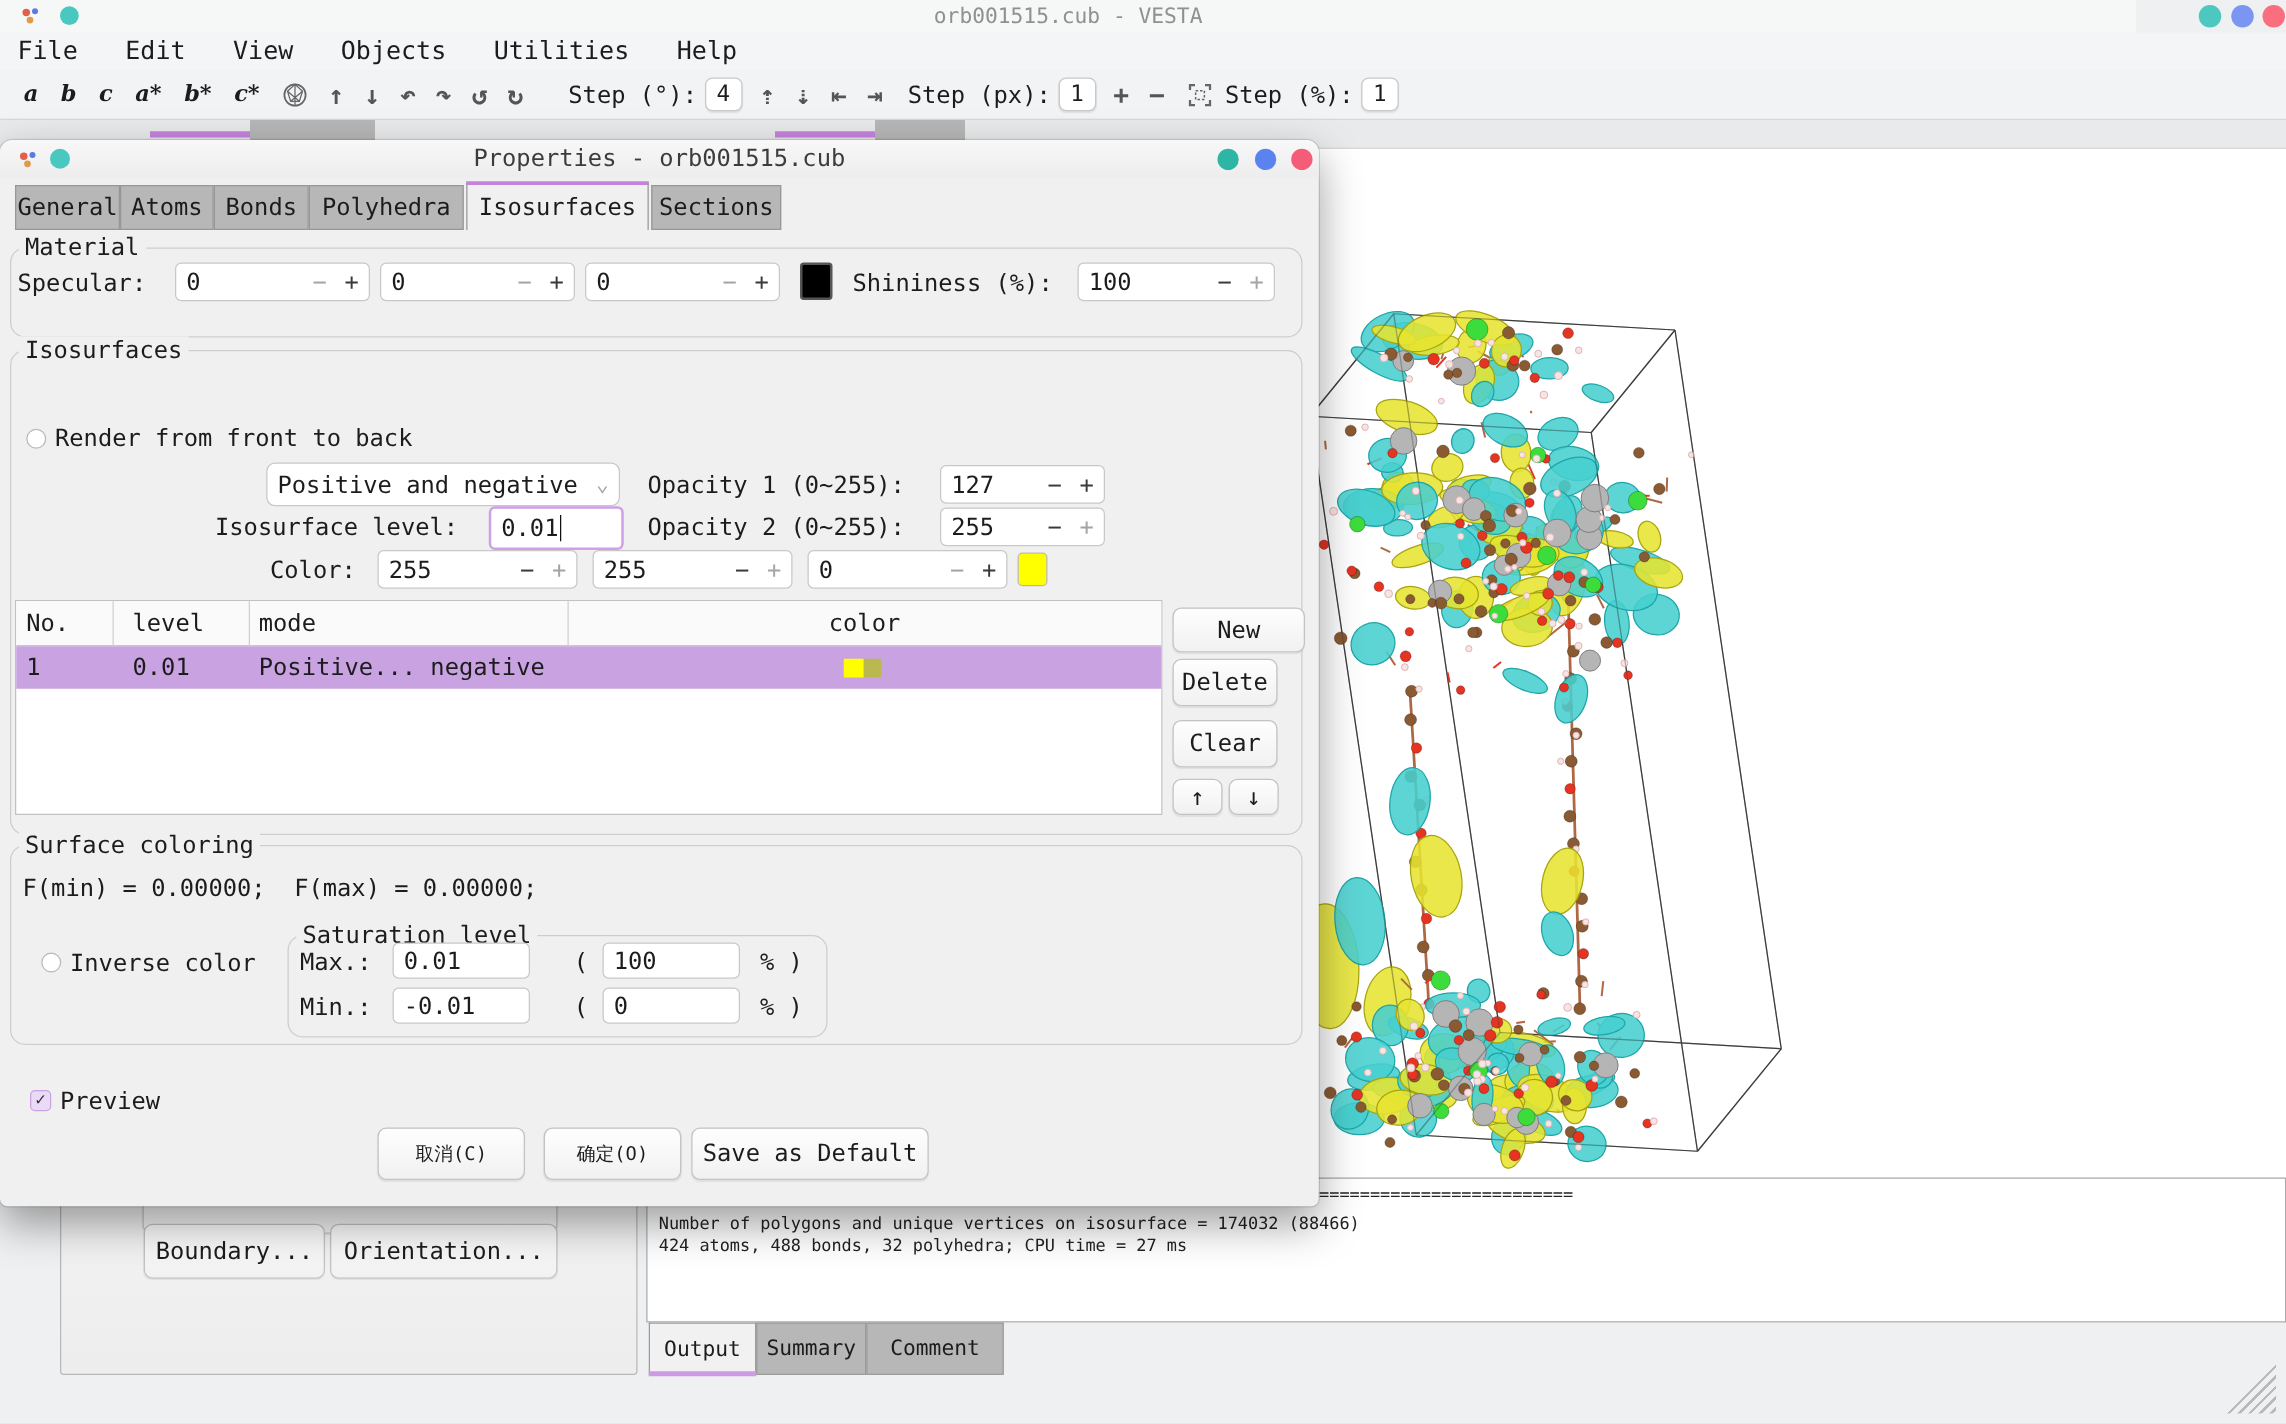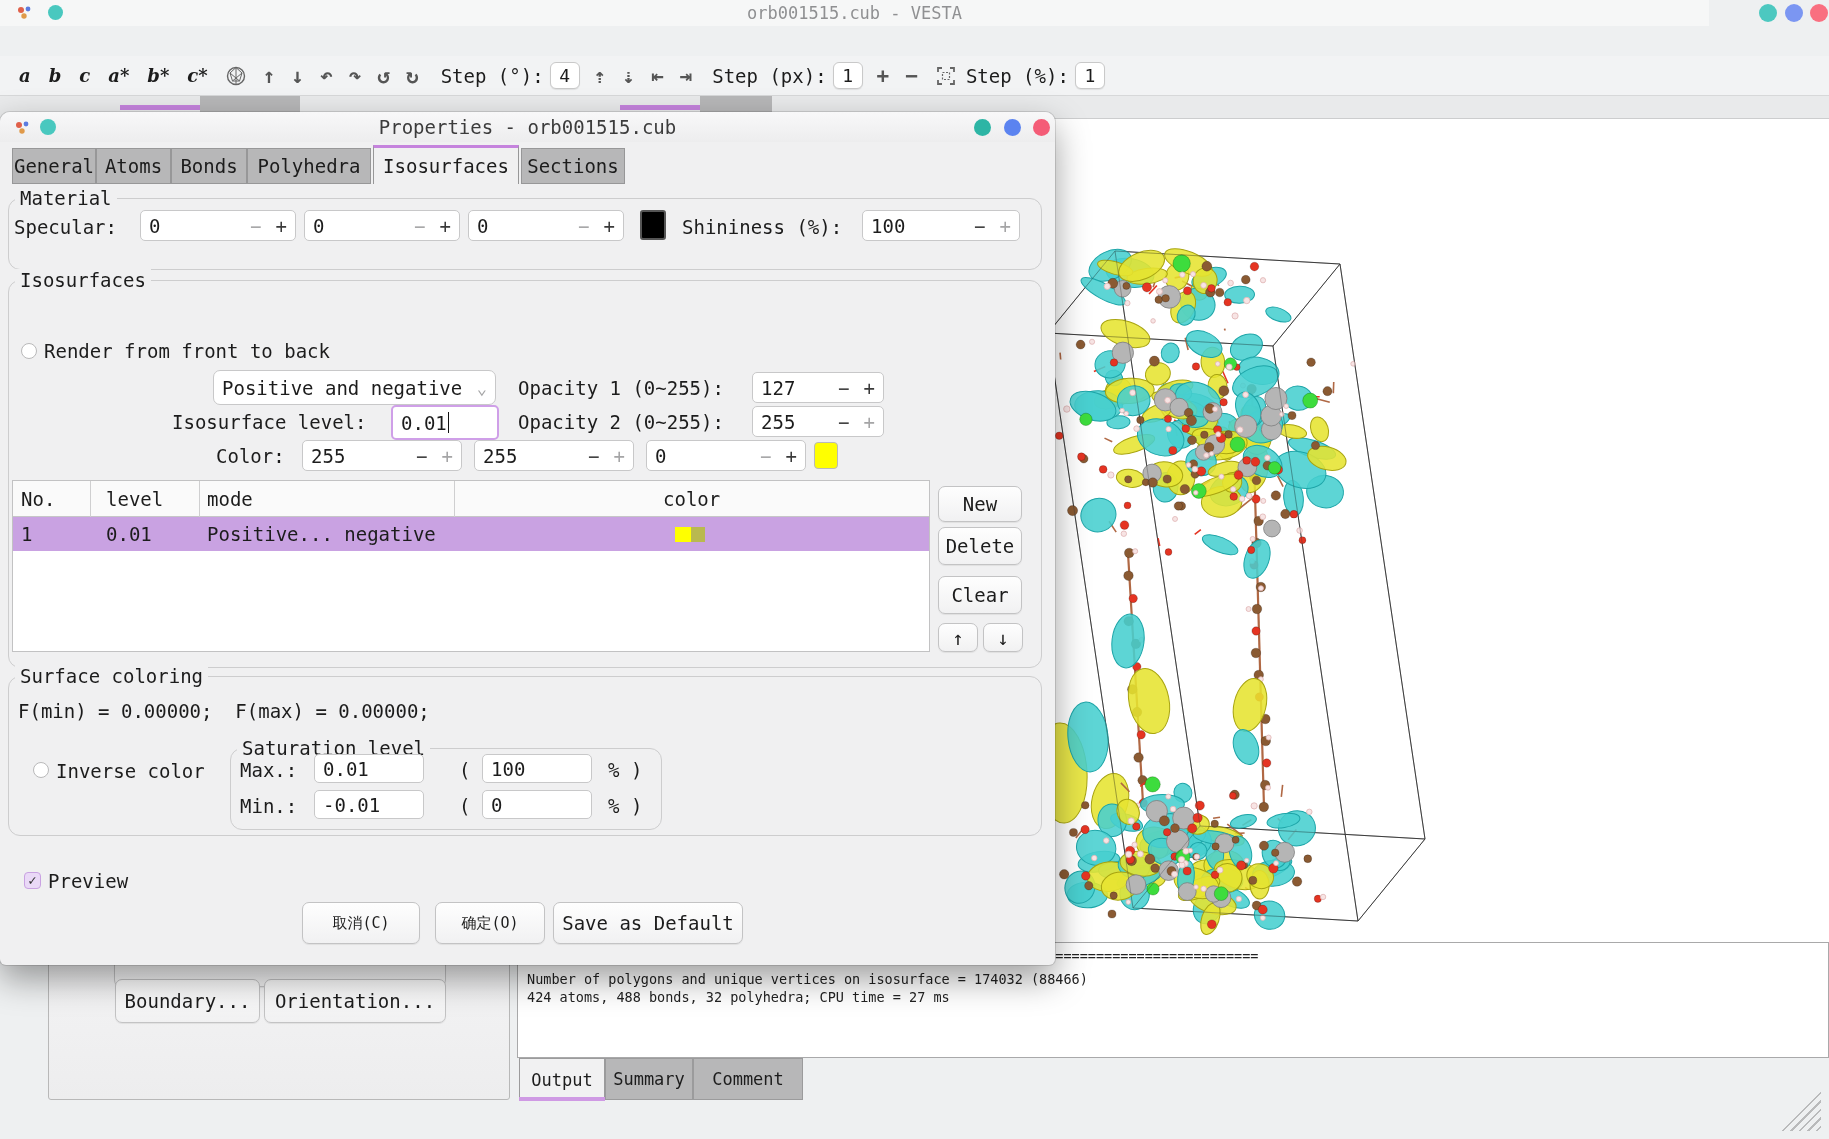--- a/index.html
+++ b/index.html
@@ -62,39 +62,47 @@
         <circle cx="12" cy="4" r="2.4" fill="#5b7be0"></circle>
         <circle cx="8" cy="11" r="2.7" fill="#e09a4a"></circle>
     </svg>
     <span class="abs dot" style="left:48px;top:5px;width:15px;height:15px;background:#49c8bf;"></span>
     <div class="t">orb001515.cub - VESTA</div>
     <span class="abs dot" style="left:1759px;top:4px;width:18px;height:18px;background:#4cc8c0;"></span>
     <span class="abs dot" style="left:1785px;top:4px;width:18px;height:18px;background:#7b96f2;"></span>
     <span class="abs dot" style="left:1810px;top:4px;width:18px;height:18px;background:#f96f80;"></span>
   </div>
 
+  <div class="abs menubar" style="padding:2px 0 0 14px;">
+    <span>File</span>
+    <span>Edit</span>
+    <span>View</span>
+    <span>Objects</span>
+    <span>Utilities</span>
+    <span>Help</span>
+  </div>
 
   <div class="abs toolbar" style="padding-left:10px;">
     <span class="axisbtn">a</span>
     <span class="axisbtn">b</span>
     <span class="axisbtn">c</span>
     <span class="axisbtn">a*</span>
     <span class="axisbtn">b*</span>
     <span class="axisbtn">c*</span>
     <svg width="22" height="22" style="margin:0 8px;" viewBox="0 0 22 22">
       <circle cx="11" cy="11" r="8.5" fill="none" stroke="#666" stroke-width="1.4"></circle>
       <path d="M11 2.5 L17 8 L14.5 16 L7.5 16 L5 8 Z M5 8 L14.5 16 M17 8 L7.5 16 M11 2.5 L11 19.5" fill="none" stroke="#666" stroke-width="1"></path>
     </svg>
     <span class="ticon">↑</span>
     <span class="ticon">↓</span>
     <span class="ticon">↶</span>
     <span class="ticon">↷</span>
     <span class="ticon">↺</span>
     <span class="ticon">↻</span>
-    <span class="lbl" style="margin-left:14px;">Step (°):</span>
+    <span class="lbl" style="margin-left:28px;">Step (°):</span>
     <span class="stepbox">4</span>
     <span class="ticon">⇡</span>
     <span class="ticon">⇣</span>
     <span class="ticon">⇤</span>
     <span class="ticon">⇥</span>
     <span class="lbl" style="margin-left:12px;">Step (px):</span>
     <span class="stepbox">1</span>
     <span class="ticon">+</span>
     <span class="ticon">−</span>
     <svg width="20" height="20" style="margin:0 10px;" viewBox="0 0 20 20">
@@ -744,21 +752,21 @@
         <span class="abs" style="left:441px;top:0;width:1px;height:36px;background:#cfcfd0;"></span>
       </div>
       <div style="position:relative;height:34px;background:#c9a2e2;font-size:19px;">
         <span class="tcell" style="left:8px;">1</span>
         <span class="tcell" style="left:93px;">0.01</span>
         <span class="tcell" style="left:194px;">Positive... negative</span>
         <span class="abs" style="left:662px;top:10px;width:16px;height:15px;background:#ffff00;"></span>
         <span class="abs" style="left:678px;top:10px;width:14px;height:15px;background:#b9b94f;"></span>
       </div>
     </div>
-    <div class="abs btn" style="left:938px;top:374px;width:84px;height:36px;">New</div>
+    <div class="abs btn" style="left:938px;top:374px;width:106px;height:36px;">New</div>
     <div class="abs btn" style="left:938px;top:415px;width:84px;height:38px;">Delete</div>
     <div class="abs btn" style="left:938px;top:464px;width:84px;height:38px;">Clear</div>
     <div class="abs btn" style="left:938px;top:511px;width:40px;height:29px;">↑</div>
     <div class="abs btn" style="left:983px;top:511px;width:40px;height:29px;">↓</div>
 
     <div class="abs gbox" style="left:8px;top:564px;width:1034px;height:160px;">
       <span class="legend">Surface coloring</span>
     </div>
     <span class="abs lbl" style="left:18px;top:588px;">F(min) = 0.00000;  F(max) = 0.00000;</span>
     <span class="abs chk" style="left:33px;top:650px;"></span>

